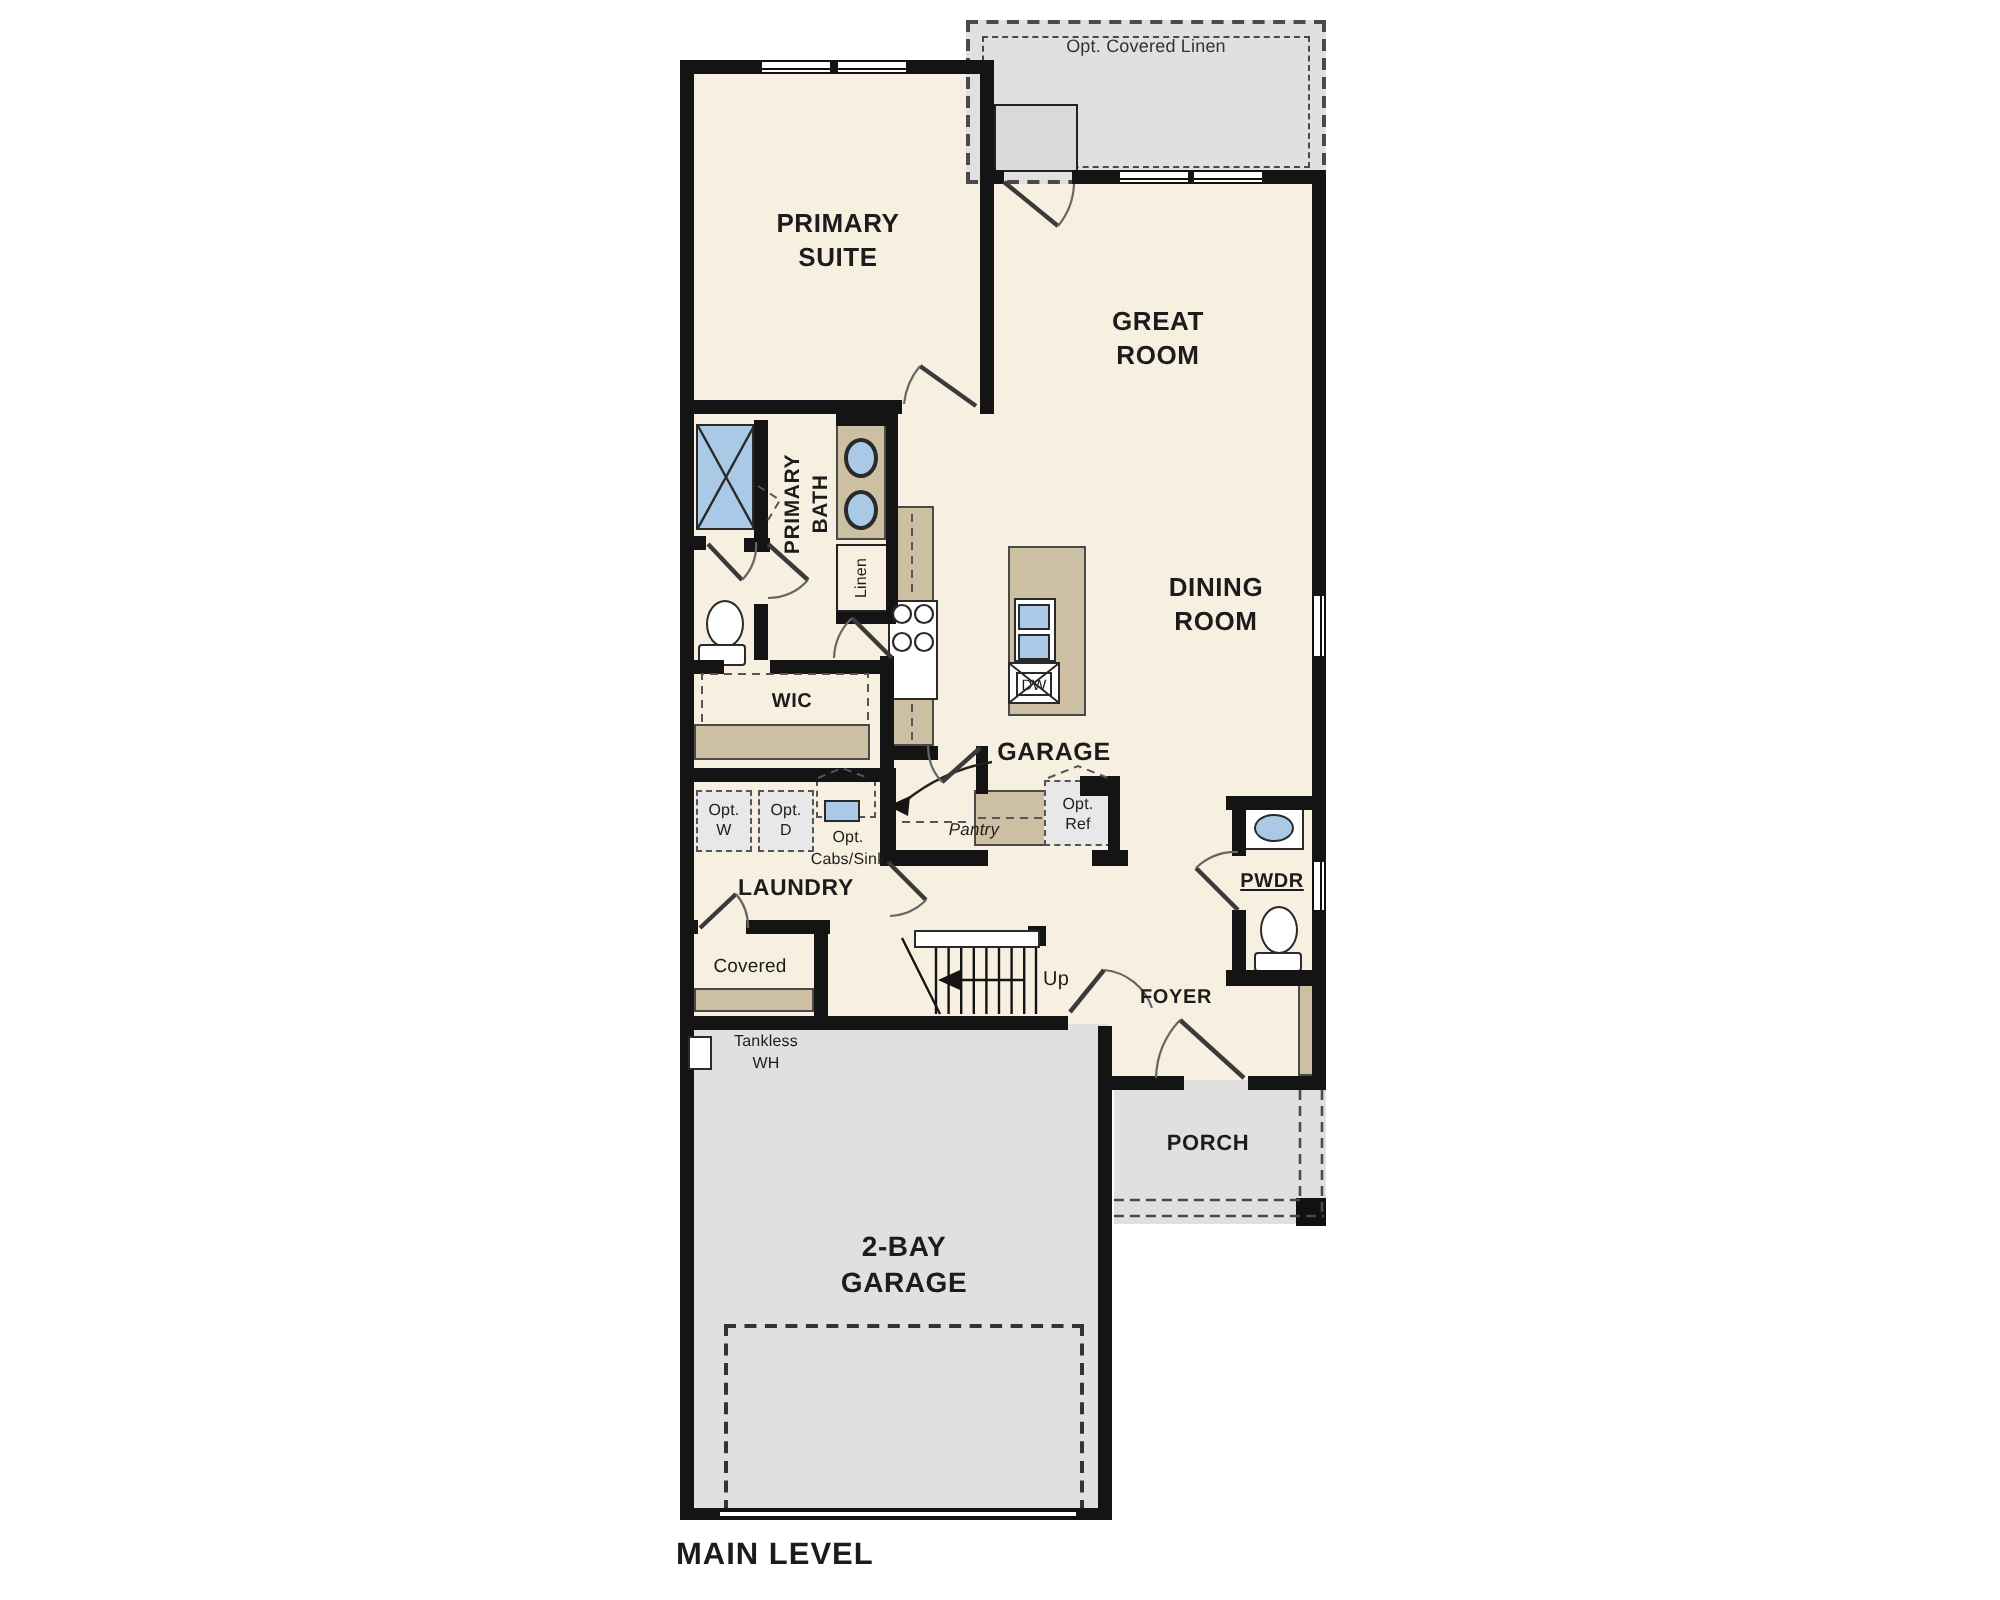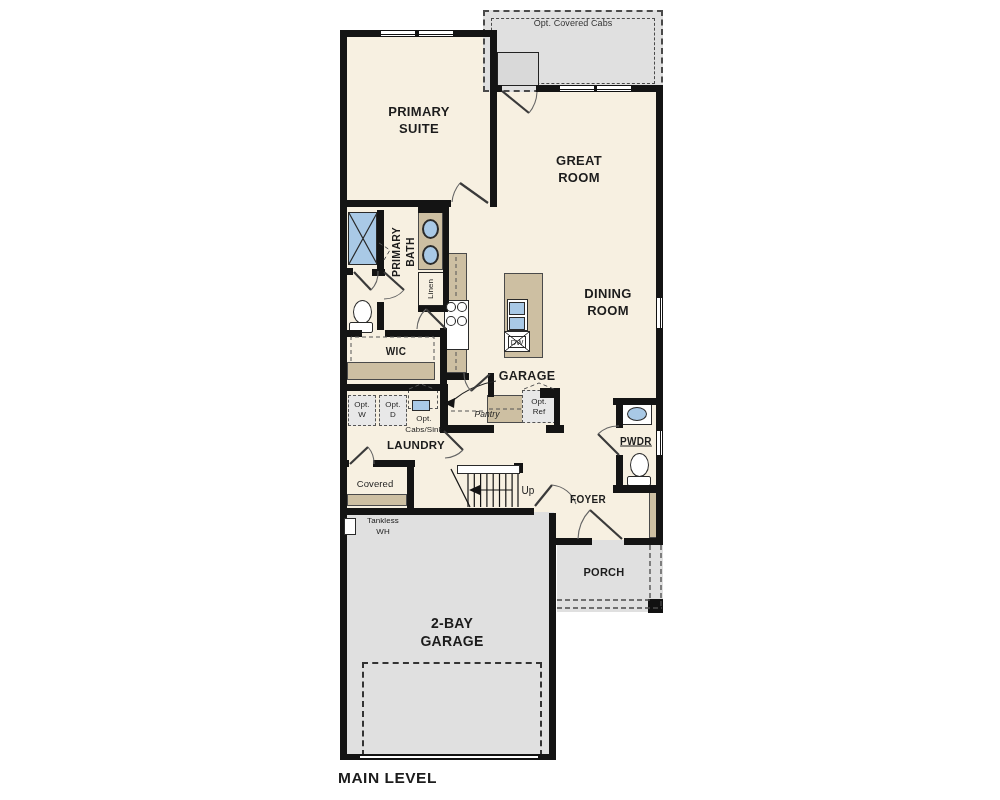--- a/index.html
+++ b/index.html
@@ -194,42 +194,42 @@
       <path d="M426,309 A29,29 0 0 0 417,329"></path>
       <path d="M471,391 A26,26 0 0 1 464,373"></path>
       <path d="M368,447 A25,25 0 0 1 374,464"></path>
       <path d="M463,450 A27,27 0 0 1 445,458"></path>
       <path d="M552,485 A28,28 0 0 1 576,504"></path>
       <path d="M590,510 A44,44 0 0 0 578,539"></path>
       <path d="M598,434 A29,29 0 0 1 619,426"></path>
     </g>
   </svg>
 
-  <div class="lbl reg" style="left:573px;top:24px;font-size:9px;color:#333;">Opt. Covered Cabs</div>
+  <div class="lbl reg" style="left:573px;top:24px;font-size:9px;color:#333;">Opt. Covered Linen</div>
   <div class="lbl" style="left:419px;top:121px;font-size:13px;">PRIMARY
 SUITE</div>
   <div class="lbl" style="left:579px;top:170px;font-size:13px;">GREAT
 ROOM</div>
   <div class="lbl" style="left:608px;top:303px;font-size:13px;">DINING
 ROOM</div>
   <div class="lbl rot" style="left:404px;top:252px;font-size:10.5px;">PRIMARY
 BATH</div>
   <div class="lbl reg rot" style="left:431px;top:289px;font-size:8px;">Linen</div>
   <div class="lbl" style="left:396px;top:351px;font-size:10px;font-weight:600;">WIC</div>
   <div class="lbl" style="left:527px;top:376px;font-size:12.5px;">GARAGE</div>
   <div class="lbl reg" style="left:487px;top:415px;font-size:8.5px;font-style:italic;">Pantry</div>
   <div class="lbl reg" style="left:539px;top:407px;font-size:8px;line-height:1.2;">Opt.
 Ref</div>
   <div class="lbl reg" style="left:362px;top:410px;font-size:8px;line-height:1.2;">Opt.
 W</div>
   <div class="lbl reg" style="left:393px;top:410px;font-size:8px;line-height:1.2;">Opt.
 D</div>
   <div class="lbl reg" style="left:424px;top:425px;font-size:8px;line-height:1.35;">Opt.
 Cabs/Sink</div>
-  <div class="lbl" style="left:416px;top:445px;font-size:11.5px;">LAUNDRY</div>
+  <div class="lbl" style="left:398px;top:445px;font-size:11.5px;">LAUNDRY</div>
   <div class="lbl reg" style="left:375px;top:484px;font-size:9.5px;">Covered</div>
   <div class="lbl reg" style="left:383px;top:527px;font-size:8px;line-height:1.35;">Tankless
 WH</div>
   <div class="lbl reg" style="left:528px;top:490px;font-size:10px;">Up</div>
   <div class="lbl" style="left:588px;top:499px;font-size:10px;">FOYER</div>
   <div class="lbl" style="left:636px;top:441px;font-size:10px;text-decoration:underline;">PWDR</div>
   <div class="lbl" style="left:604px;top:572px;font-size:11px;">PORCH</div>
   <div class="lbl" style="left:452px;top:632px;font-size:14px;">2-BAY
 GARAGE</div>
   <div class="lbl" style="left:338px;top:768px;font-size:15.5px;transform:none;text-align:center;letter-spacing:.5px;">MAIN LEVEL</div>

